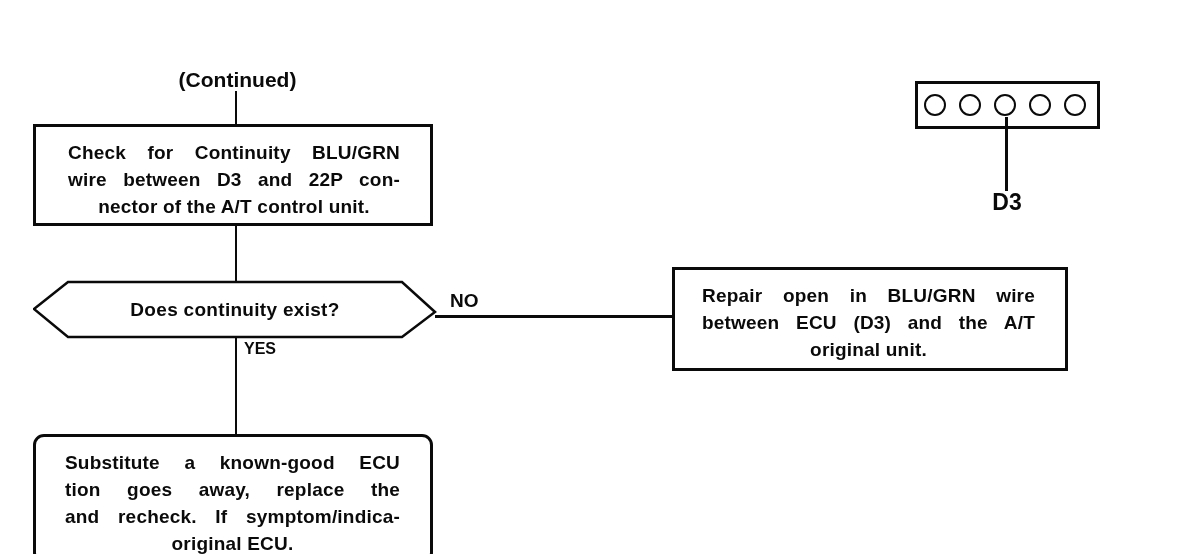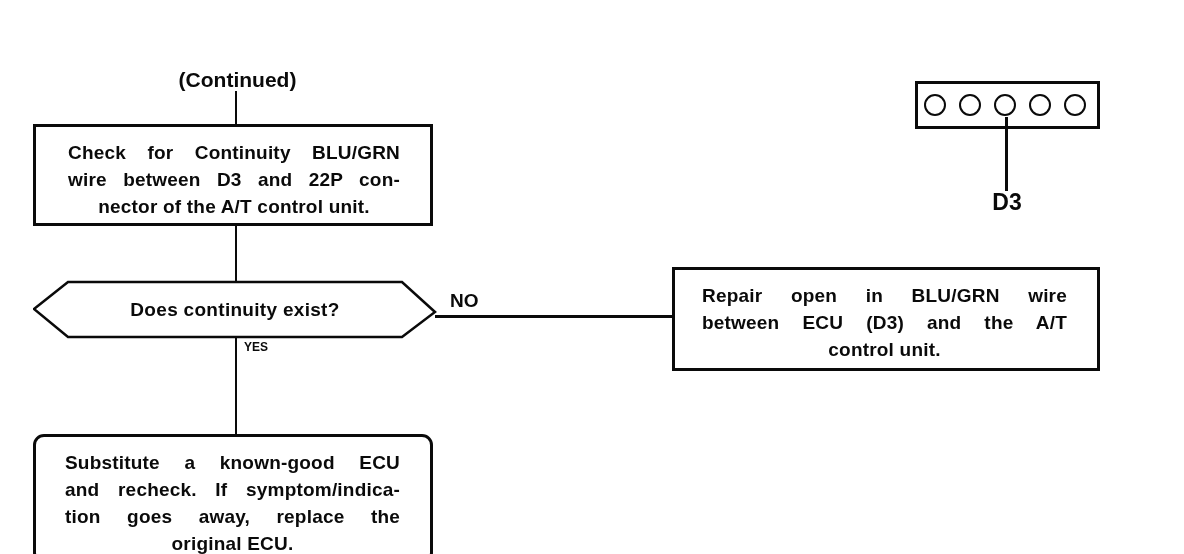--- a/index.html
+++ b/index.html
@@ -62,33 +62,33 @@
   <div class="hexwrap">
     <svg width="404" height="59" viewBox="0 0 404 59">
       <polygon points="1,29 35,2 369,2 402,32 369,57 35,57" fill="#ffffff" stroke="#0a0a0a" stroke-width="2.5"></polygon>
     </svg>
     <div class="hexq">Does continuity exist?</div>
   </div>
 
   <div class="lbl" style="left:450px;top:261px;font-size:19px;">NO</div>
   <div class="hline" style="left:435px;top:286px;width:237px;"></div>
 
-  <div class="fbox" style="left:672px;top:238px;width:428px;height:104px;padding:12px 30px 0 27px;">
+  <div class="fbox" style="left:672px;top:238px;width:396px;height:104px;padding:12px 30px 0 27px;">
     <div class="jline">Repair open in BLU/GRN wire</div>
     <div class="jline">between ECU (D3) and the A/T</div>
-    <div class="lline">control unit.</div>
+    <div class="lline">original unit.</div>
   </div>
 
-  <div class="lbl" style="left:244px;top:311px;font-size:12px;">YES</div>
+  <div class="lbl" style="left:244px;top:311px;font-size:16px;">YES</div>
   <div class="vline" style="left:235px;top:308px;height:97px;"></div>
 
   <div class="fbox" style="left:33px;top:405px;width:400px;height:130px;padding:12px 30px 0 29px;border-radius:11px;">
     <div class="jline">Substitute a known-good ECU</div>
+    <div class="jline">tion goes away, replace the</div>
     <div class="jline">and recheck. If symptom/indica-</div>
-    <div class="jline">tion goes away, replace the</div>
     <div class="lline">original ECU.</div>
   </div>
 
   <div class="conn">
     
   </div>
   <div class="conn" style="border:none;background:transparent;left:915px;top:52px;">
       <span class="pin"></span>
       <span class="pin"></span>
       <span class="pin"></span>

